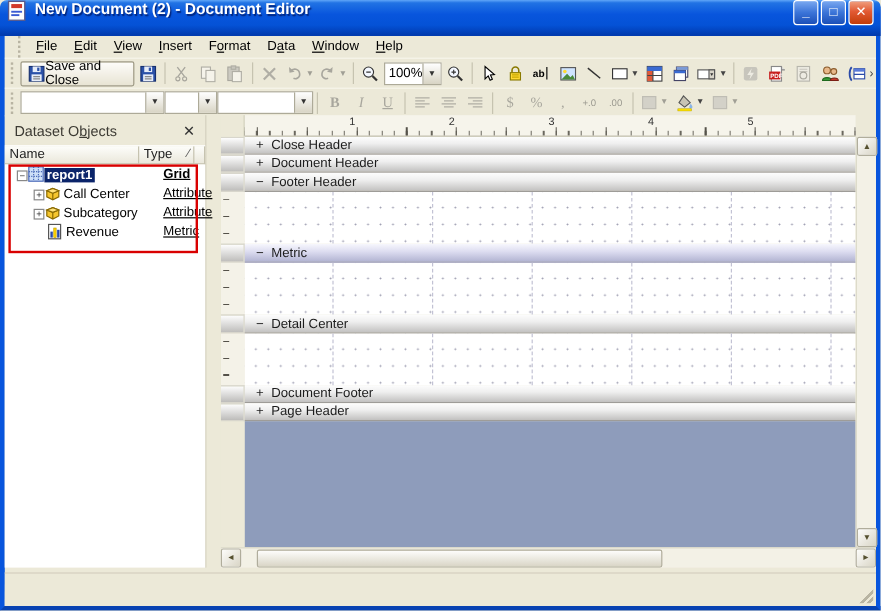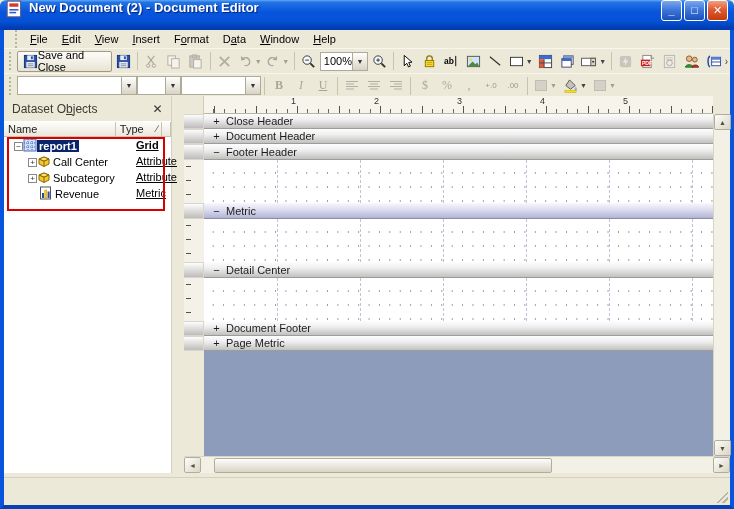--- a/index.html
+++ b/index.html
@@ -646,21 +646,21 @@
               <div class="band-margin"></div>
               <div class="band-bar">
                 <span class="band-toggle">+</span>
                 <span class="band-label">Document Footer</span>
               </div>
             </div>
             <div class="band">
               <div class="band-margin"></div>
               <div class="band-bar">
                 <span class="band-toggle">+</span>
-                <span class="band-label">Page Metric</span>
+                <span class="band-label">Page Header</span>
               </div>
             </div>
             <div class="canvas-fill"></div>
         </div>
         <div class="vscroll">
           <div class="scroll-btn">▲</div>
           <div class="scroll-btn">▼</div>
         </div>
       </div>
       <div class="hscroll">

